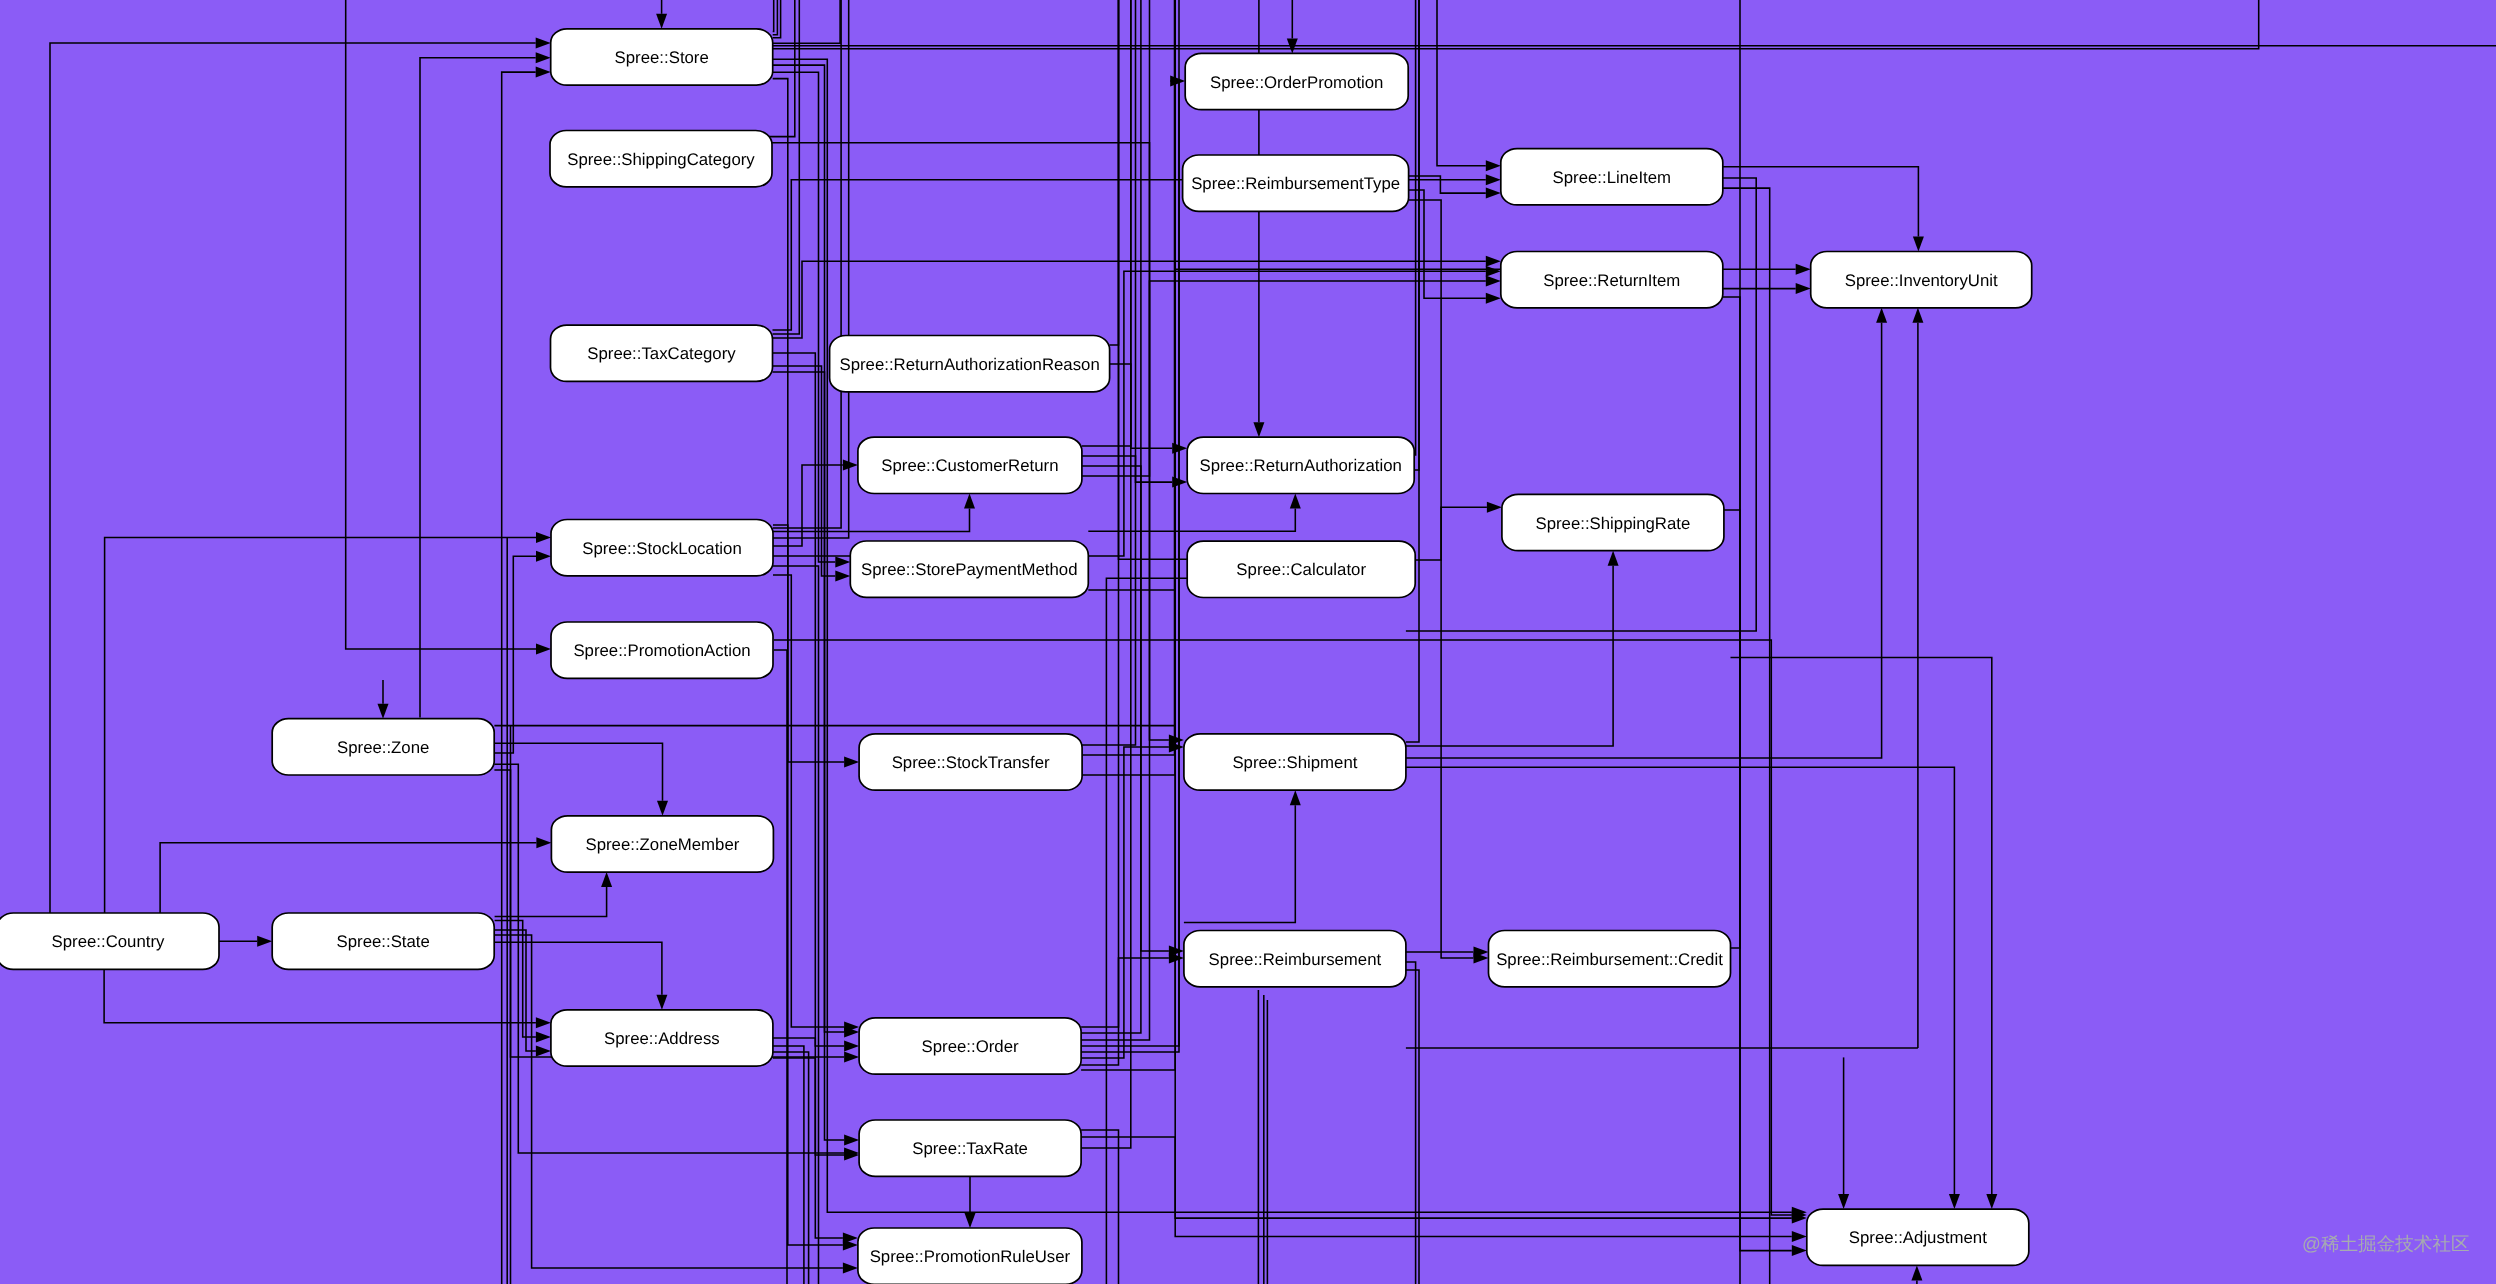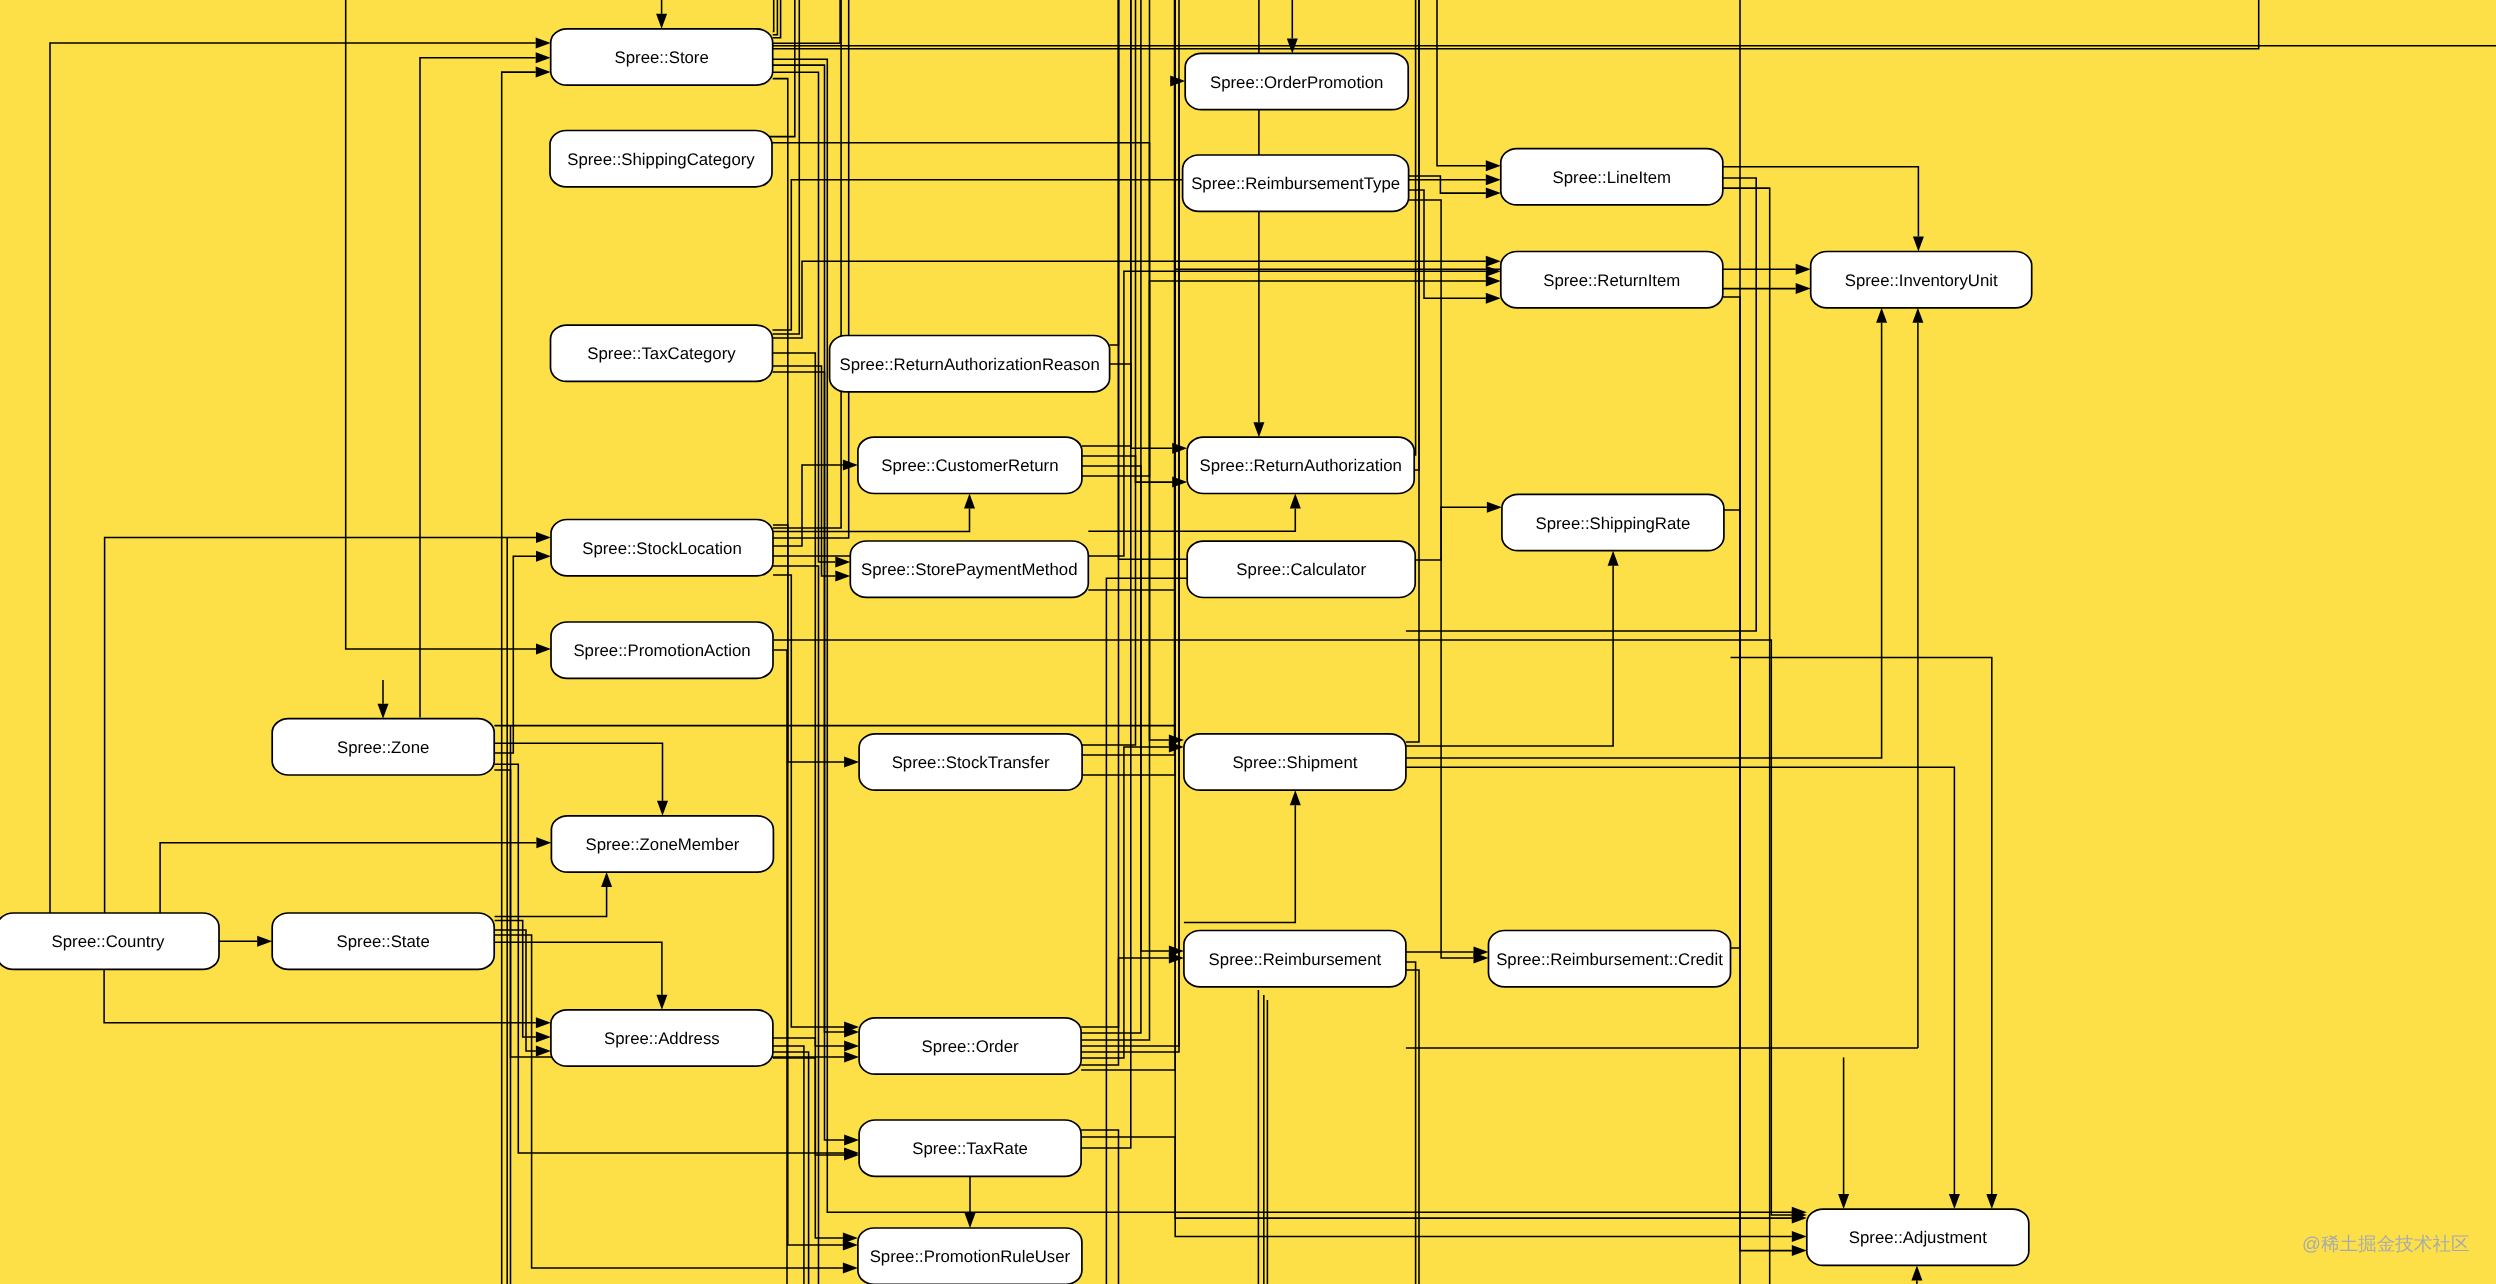--- a/index.html
+++ b/index.html
@@ -1,18 +1,18 @@
 <!DOCTYPE html>
 <html><head>
 <meta charset="utf-8">
 <title>Spree models diagram</title>
 <style>
   html,body{margin:0;padding:0;background:#fff;-webkit-font-smoothing:antialiased;}
   *{-webkit-font-smoothing:antialiased;text-rendering:geometricPrecision;}
-  #page{position:relative;width:2496px;height:1284px;background:#fde047;overflow:hidden;}
+  #page{position:relative;width:2496px;height:1284px;background:#8b5cf6;overflow:hidden;}
   svg#diagram{position:absolute;left:0;top:0;display:block;}
   .node-shape{fill:#ffffff;stroke:#000000;stroke-width:1.7;}
   .node-label{font-family:"Liberation Sans",sans-serif;font-size:16.8px;fill:#000000;text-anchor:middle;}
   .edge-line{fill:none;stroke:#000000;stroke-width:1.55;stroke-linecap:butt;stroke-linejoin:miter;}
   .edge-head{fill:#000000;stroke:none;}
   .watermark{font-family:"Liberation Sans",sans-serif;font-size:18.6px;fill:#a7abb0;}
 </style>
 </head>
 <body>
 

